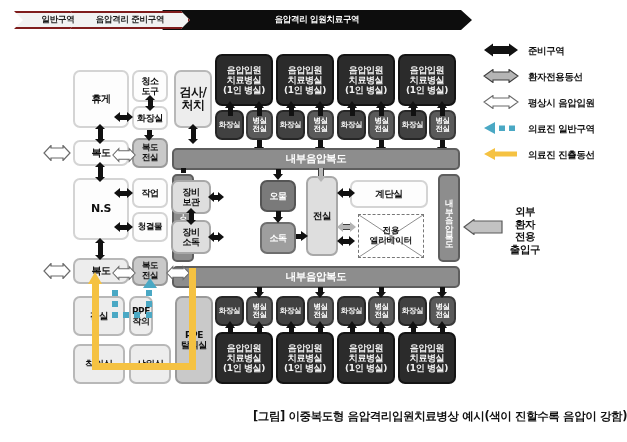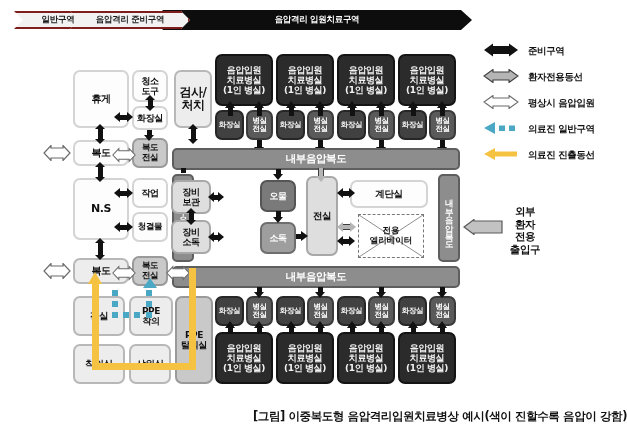--- a/index.html
+++ b/index.html
@@ -405,21 +405,21 @@
     <span>복도</span>
   </div>
   <div class="abs room r-l3" style="left:132px;top:256px;width:36px;height:30px;font-size:8.5px;">
     <span>복도
 전실</span>
   </div>
 
   <div class="abs room r-l1" style="left:73px;top:296px;width:52px;height:40px;font-size:9.5px;">
     <span>전실</span>
   </div>
-  <div class="abs room r-l1" style="left:129px;top:296px;width:44px;height:40px;font-size:9px;">
+  <div class="abs room r-l1" style="left:129px;top:296px;width:24px;height:40px;font-size:9px;">
     <span>PPE
 착의</span>
   </div>
   <div class="abs room r-l3" style="left:175px;top:296px;width:38px;height:88px;font-size:9px;">
     <span>PPE
 탈의실</span>
   </div>
   <div class="abs room r-l1" style="left:73px;top:344px;width:52px;height:40px;font-size:9.5px;">
     <span>착의실</span>
   </div>

